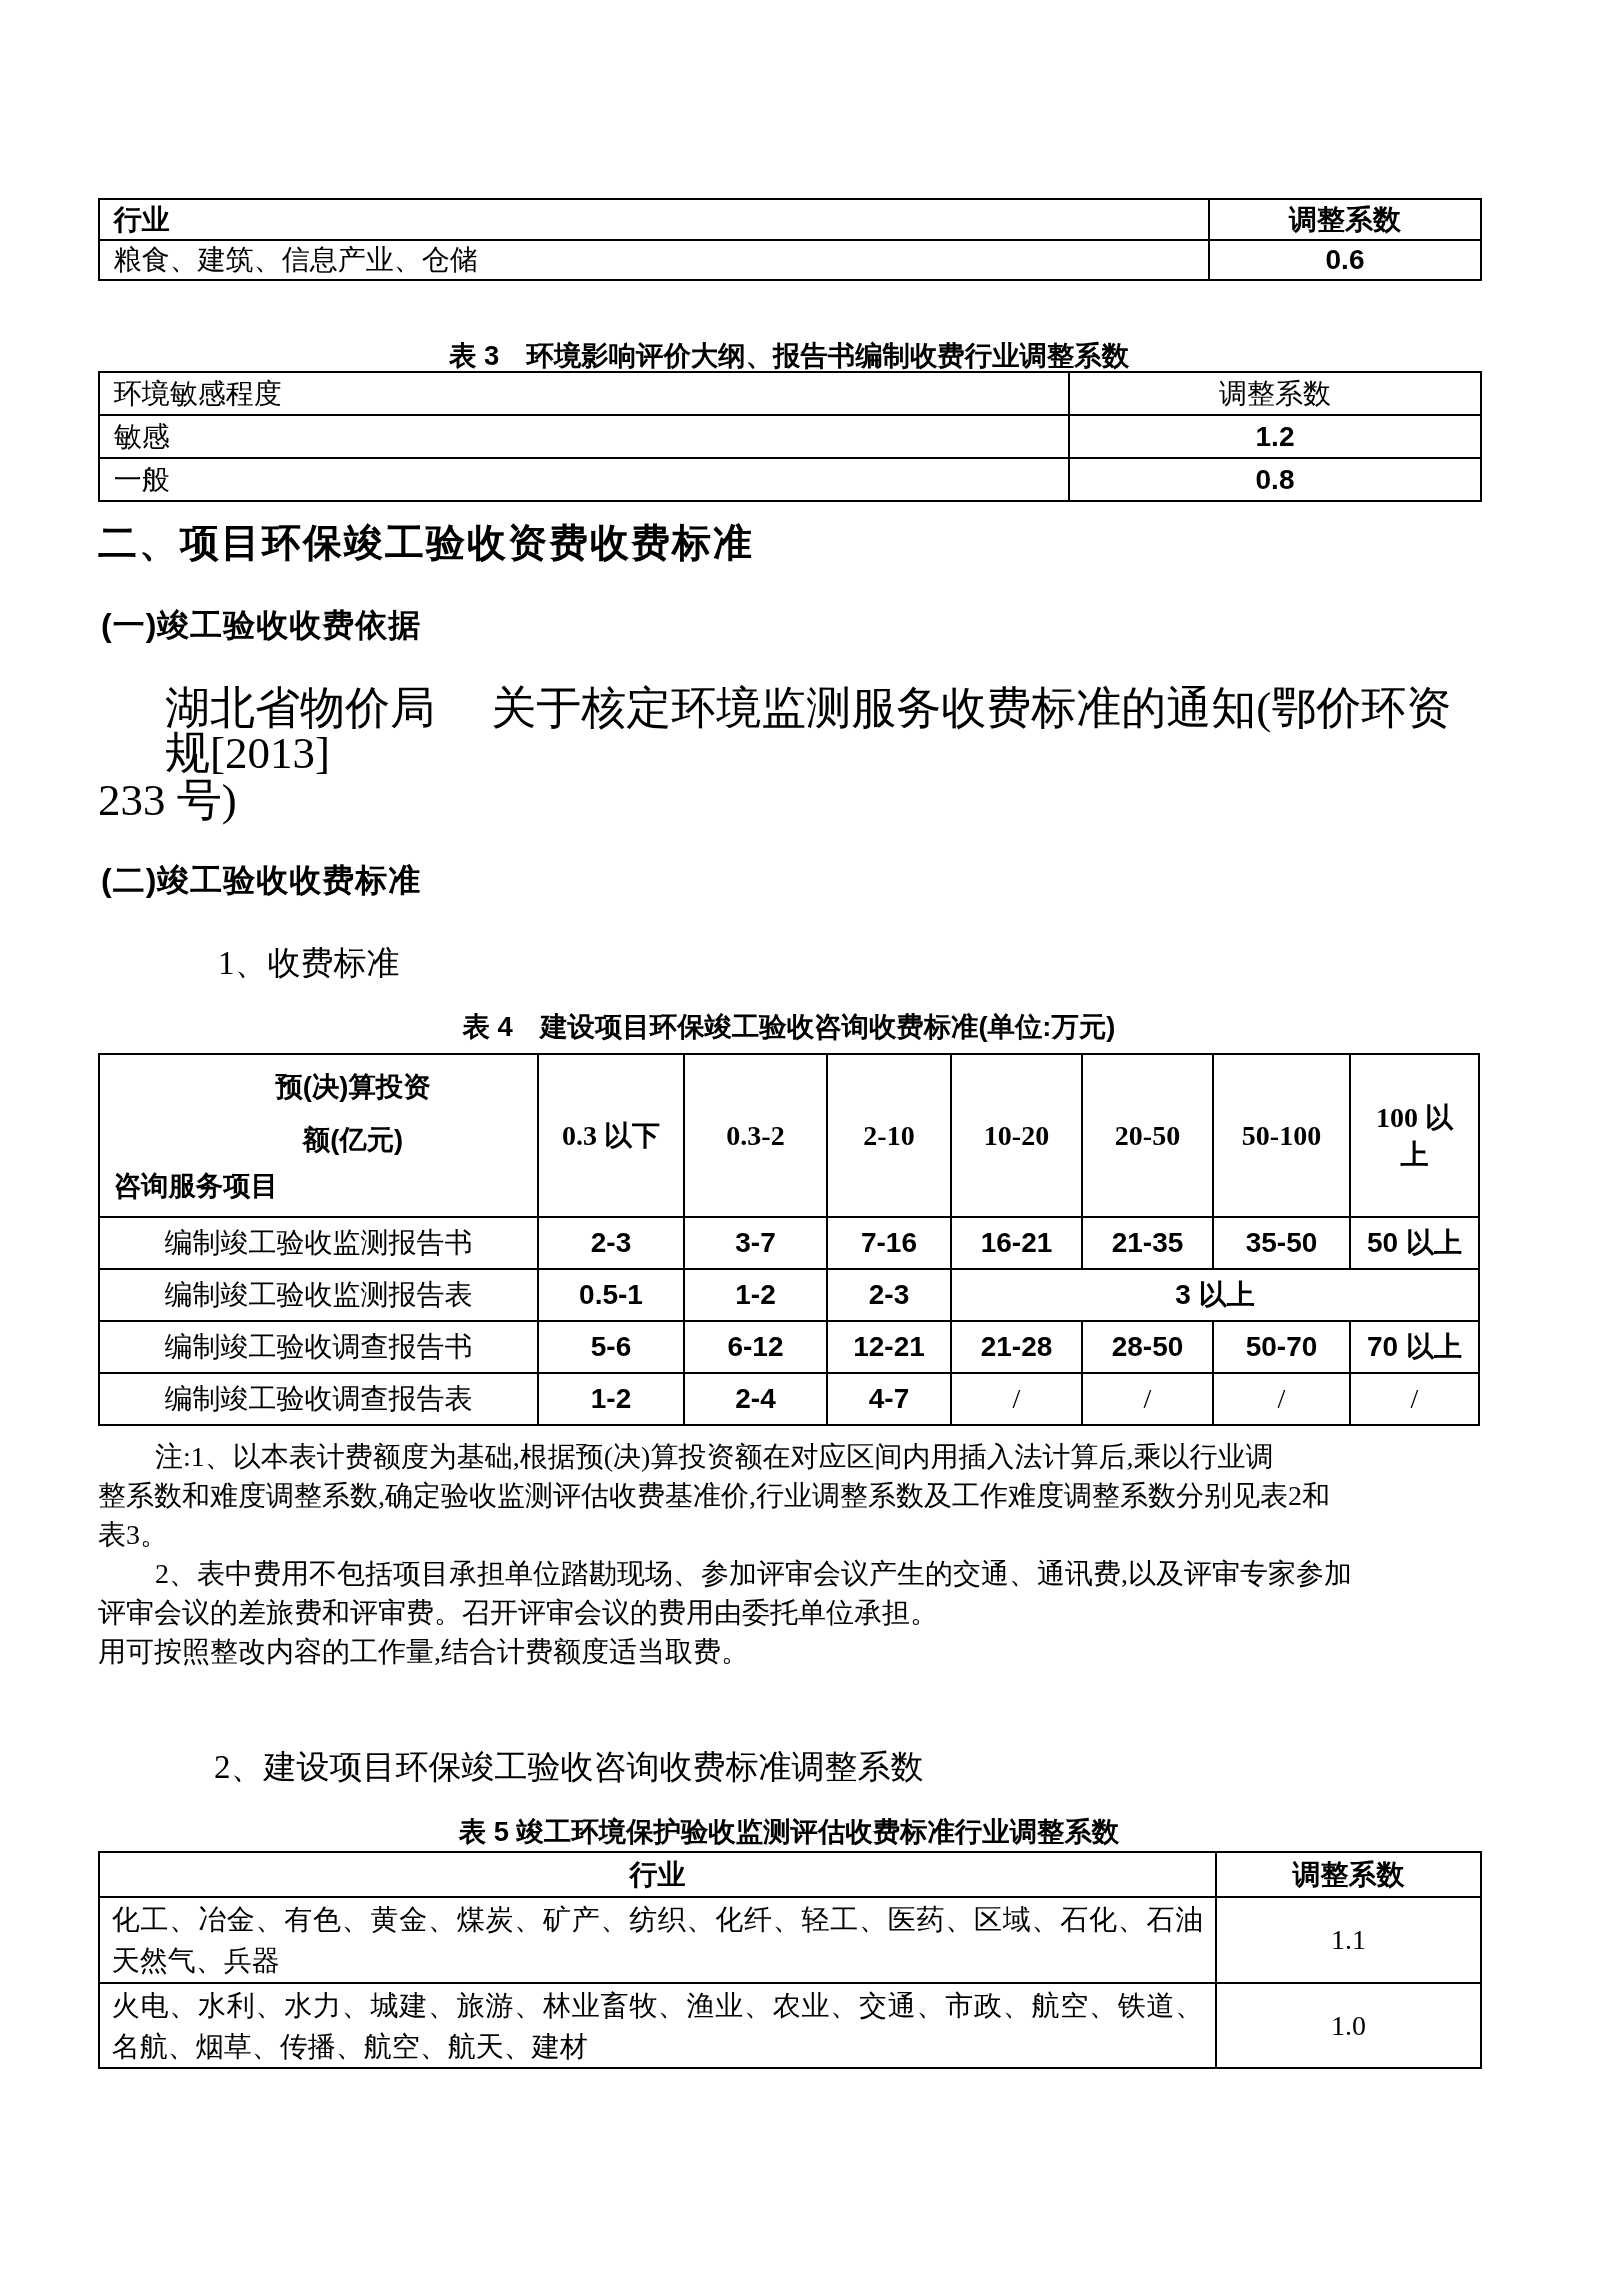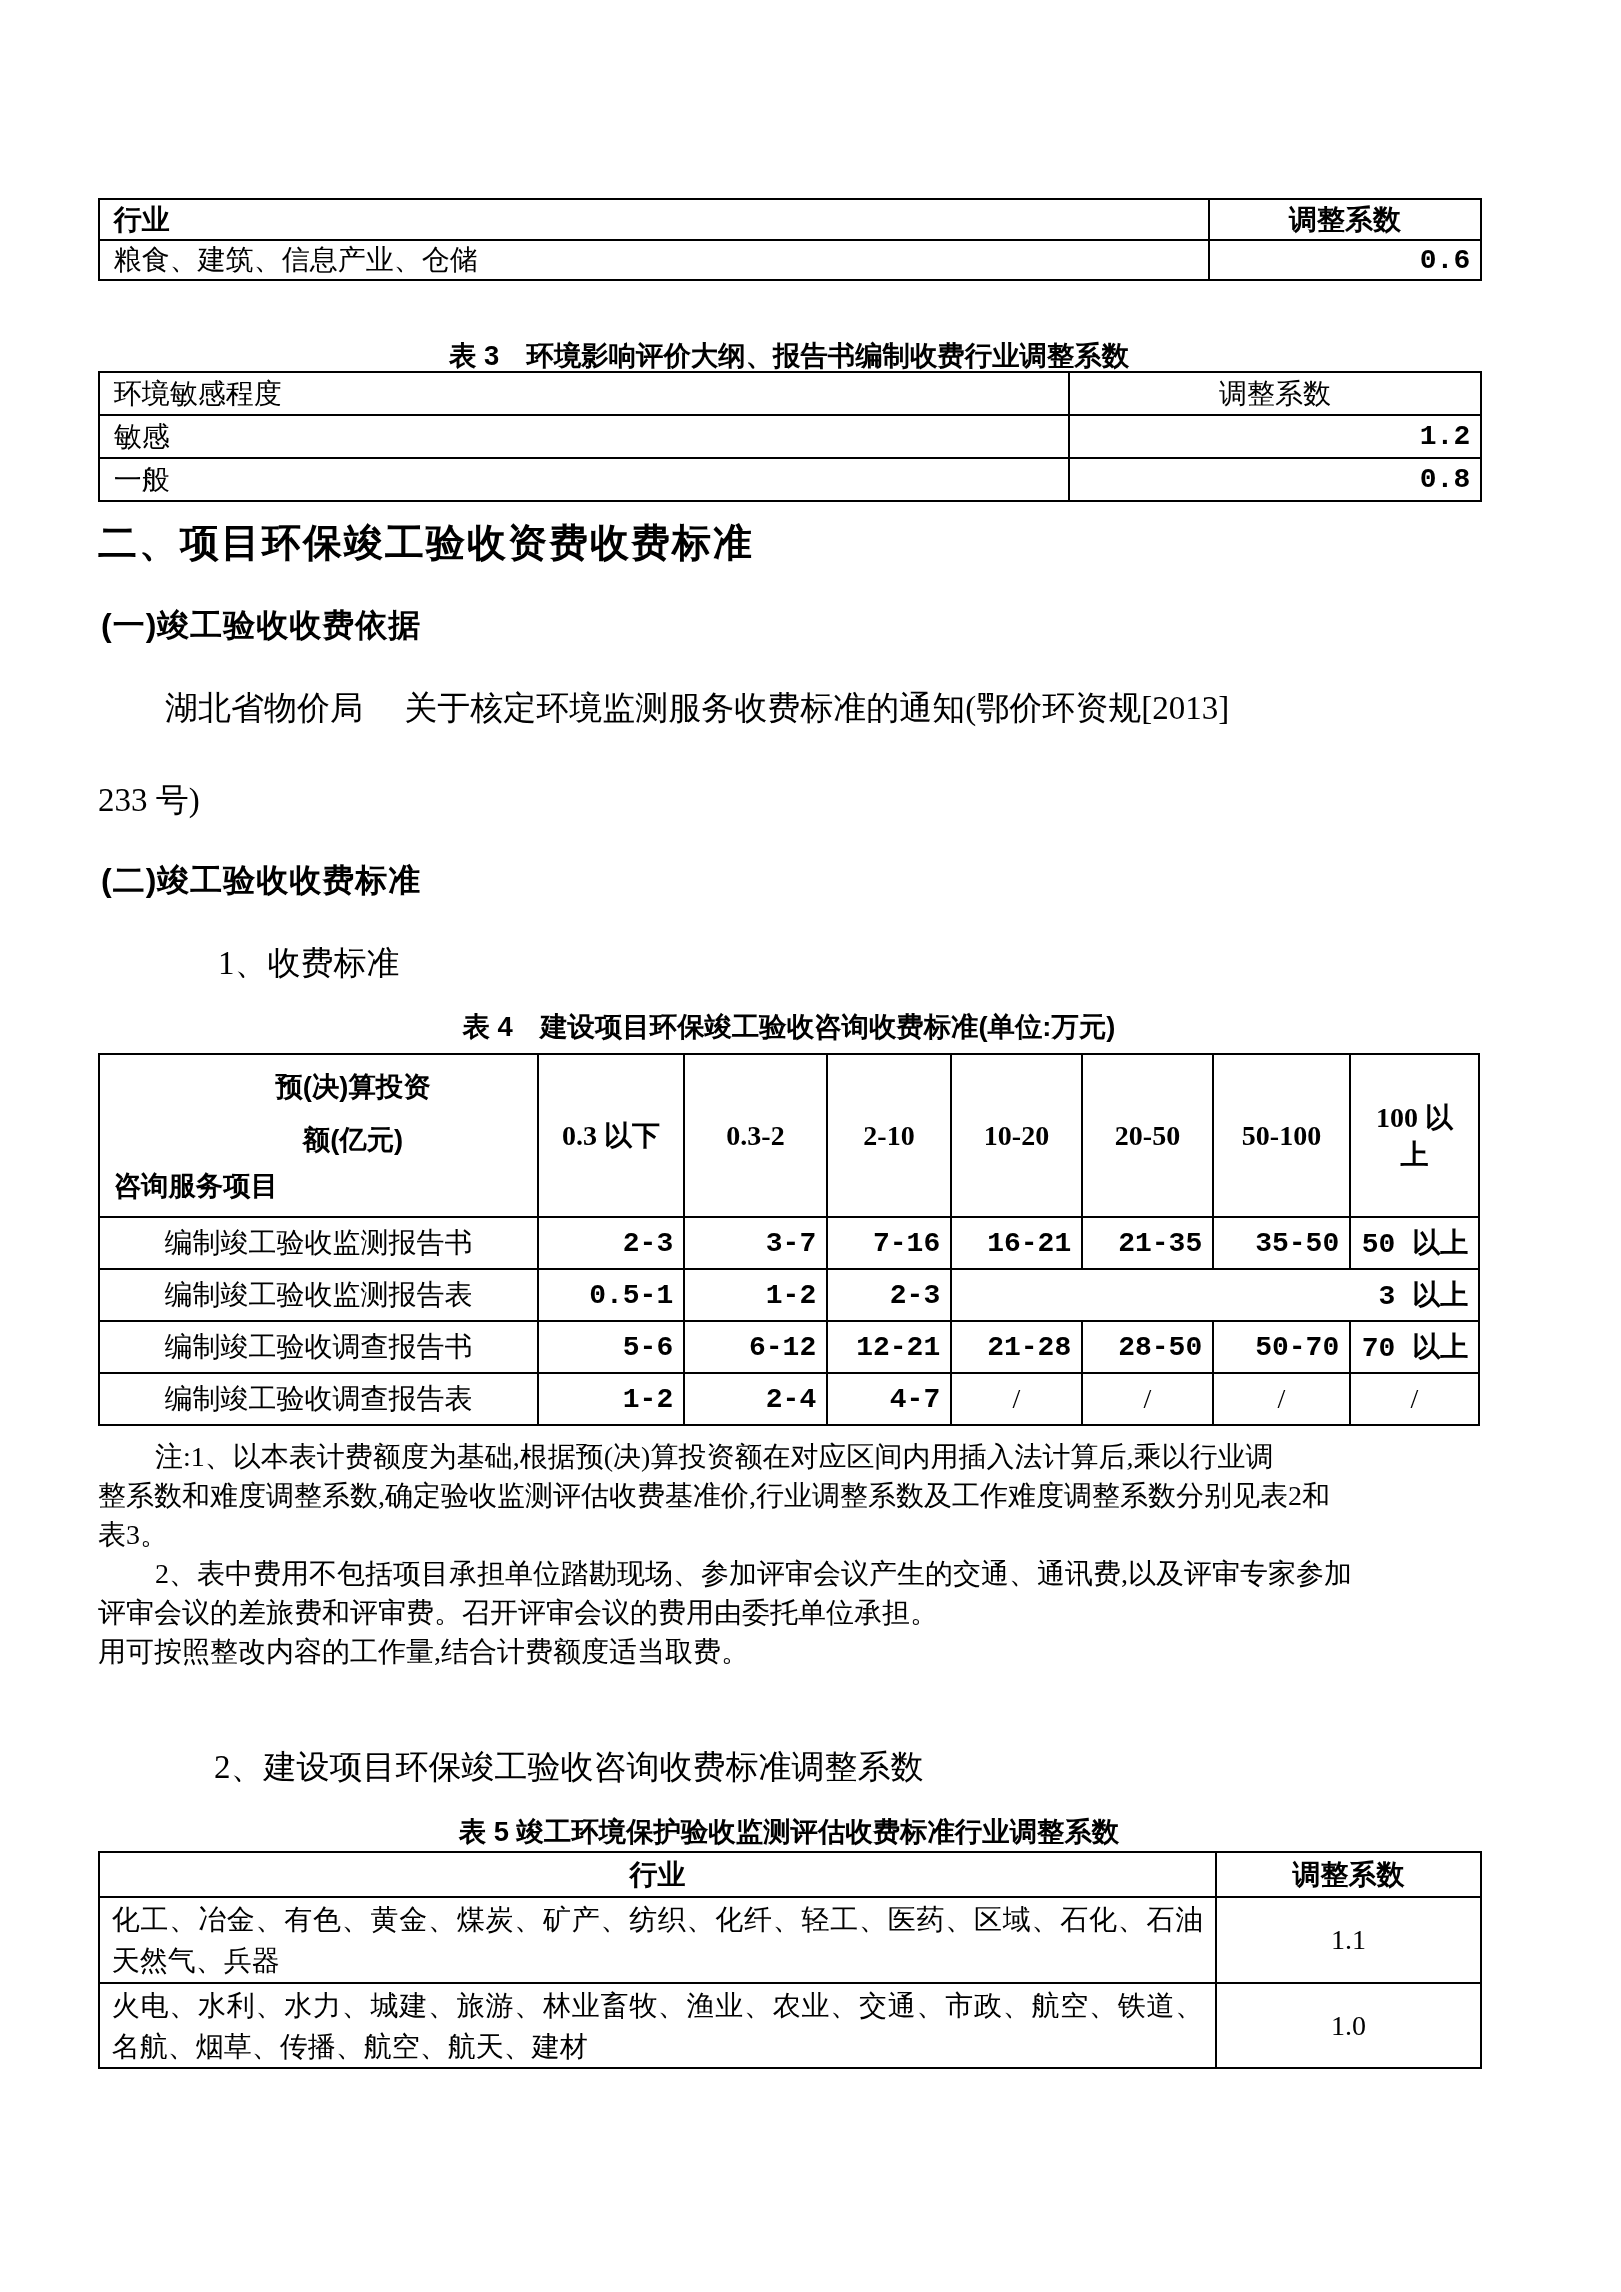--- a/index.html
+++ b/index.html
@@ -18,32 +18,32 @@
   table { border-collapse:collapse; table-layout:fixed; width:1382px; }
   td, th { border:2px solid #000; vertical-align:middle; padding:0 9.8px;
            font-size:28px; font-weight:normal; overflow:hidden; }
   table.tbl { border:2.9px solid #000; }
 
   .left   { text-align:left; }
   .center { text-align:center; }
   .just   { text-align:justify; text-justify:inter-ideograph; }
 
   .heiti  { font-family:"Liberation Sans", sans-serif; font-weight:bold; }
-  .bnum   { font-family:Liberation Mono, monospace; font-weight:bold;text-align:right; }
+  .bnum   { font-family:Liberation Sans, sans-serif; font-weight:bold; }
 
   .caption { text-align:center; font-family:"Liberation Sans", sans-serif;
              font-weight:bold; font-size:27.4px; line-height:33px; }
 
   .h1 { font-family:"Liberation Sans", sans-serif; font-weight:bold;
         font-size:39px; letter-spacing:2px; }
   .h2 { font-family:"Liberation Sans", sans-serif; font-weight:bold;
         font-size:32px; letter-spacing:1px; }
   .h3 { font-family:"Liberation Serif", serif; font-size:33px; }
 
-  .bodyline { font-size:33px; line-height:45px; }
+  .bodyline { font-size:45px; line-height:45px; }
   .noteline { font-size:28px; line-height:39px; }
   .ind2  { padding-left:67px; }
   .nind2 { padding-left:57px; }
 
   
   #table4 td { font-size:28px; }
   #table4 .hdr-row th { height:163px; }
   #table4 .data-row td { height:52px; }
   #table4 .corner { position:relative; }
   .corner-l1, .corner-l2, .corner-l3 {

